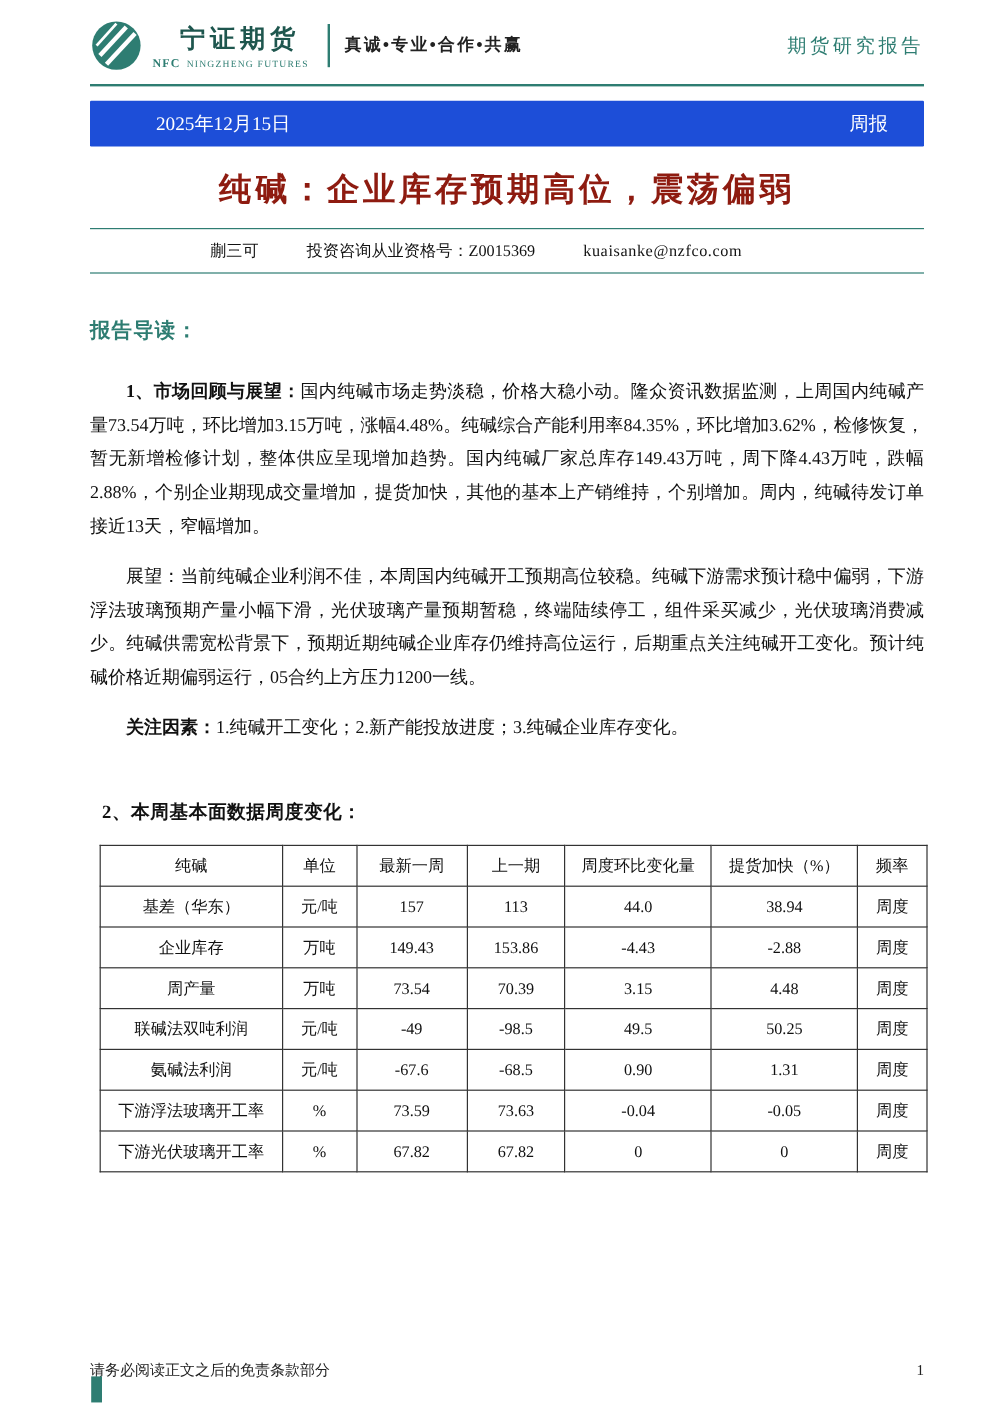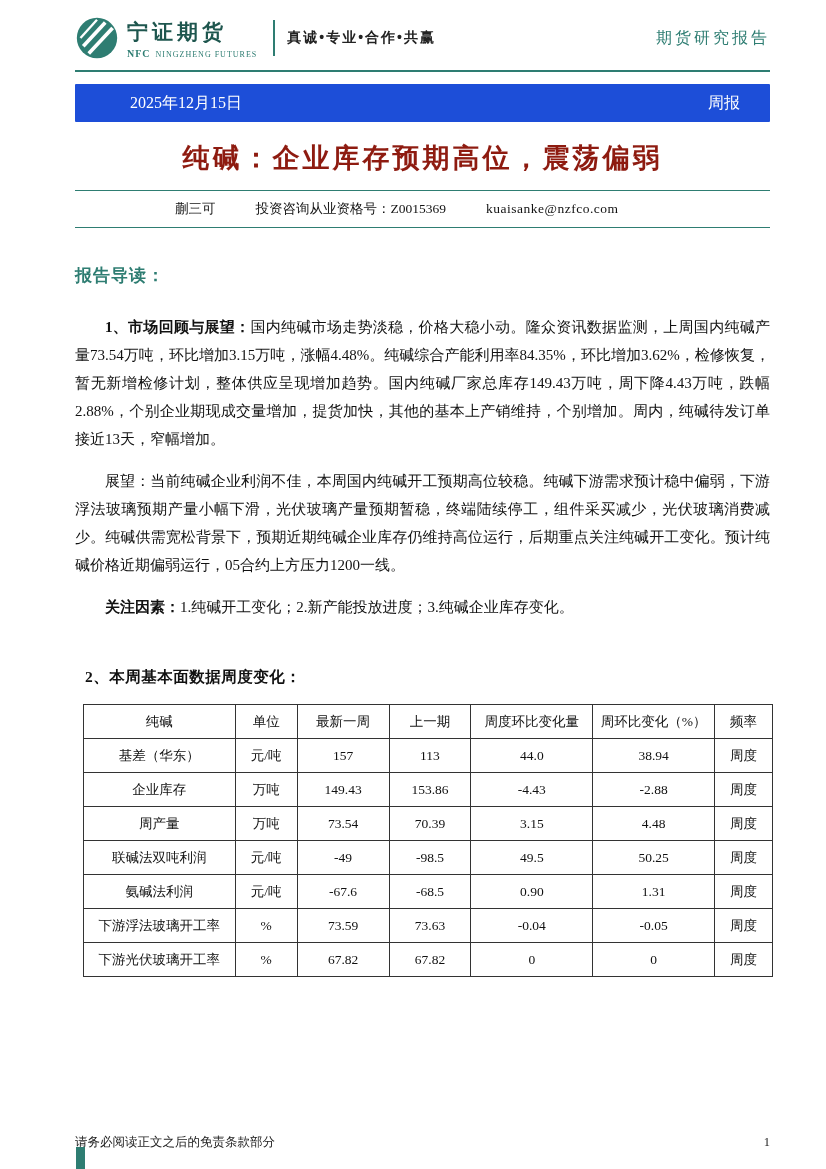--- a/index.html
+++ b/index.html
@@ -28,20 +28,21 @@
   .header-left { display: flex; align-items: center; }
   .logo-mark { width: 44px; height: 44px; display: inline-block; }
   .logo-mark svg { width: 44px; height: 44px; display: block; }
   .logo-text { margin-left: 8px; }
   .logo-cn {
     font-size: 21px;
     font-weight: bold;
     color: #1e564e;
     letter-spacing: 4px;
     font-family: "Liberation Serif", "DejaVu Serif", serif;
+    margin-left: 23px;
   }
   .logo-en { font-size: 8px; color: #2e7d72; letter-spacing: 1px; margin-top: 2px; }
   .logo-en .abbr { font-weight: bold; font-size: 10px; margin-right: 5px; }
   .vline { width: 2px; height: 36px; background: #2e7d72; margin: 0 12px 0 16px; }
   .tagline {
     font-size: 14px;
     font-weight: bold;
     color: #222;
     letter-spacing: 2px;
     font-family: "Liberation Sans", "DejaVu Sans", sans-serif;
@@ -214,21 +215,21 @@
           <col style="width:122px">
           <col style="width:58px">
       </colgroup>
       <thead>
         <tr>
             <th>纯碱</th>
             <th>单位</th>
             <th>最新一周</th>
             <th>上一期</th>
             <th>周度环比变化量</th>
-            <th>周环比变化（%）</th>
+            <th>提货加快（%）</th>
             <th>频率</th>
           </tr>
       </thead>
       <tbody>
           <tr>
             <td>基差（华东）</td>
             <td>元/吨</td>
             <td>157</td>
             <td>113</td>
             <td>44.0</td>

